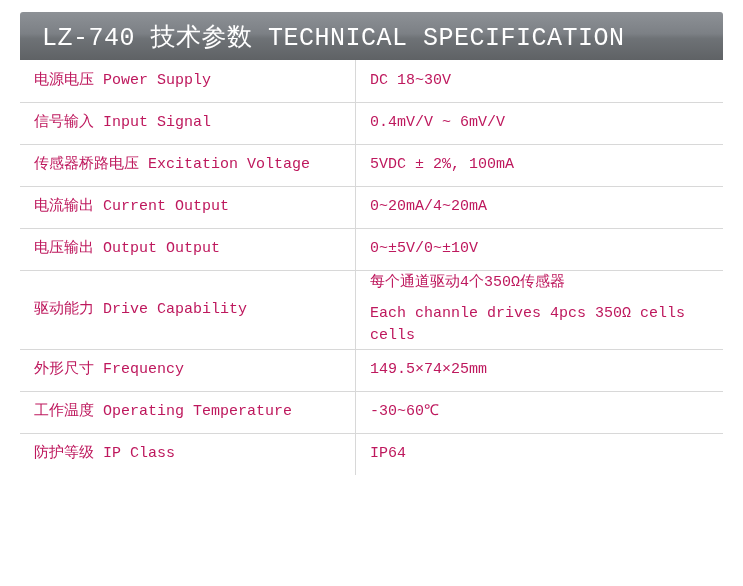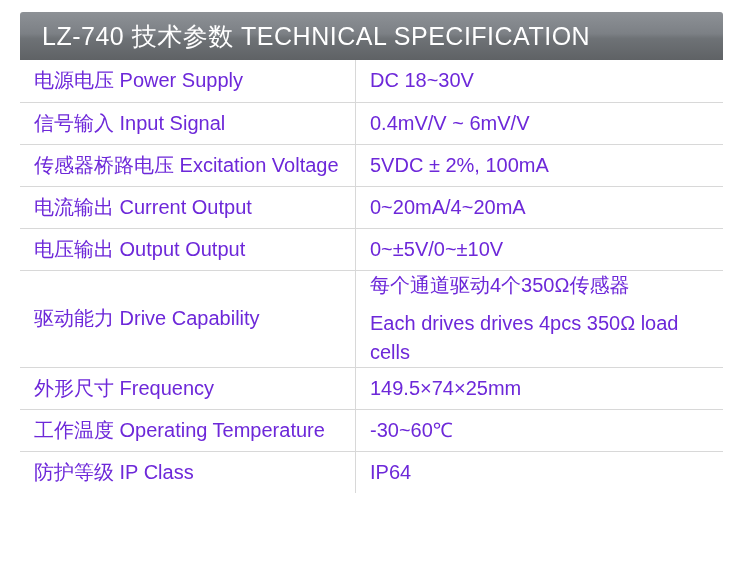--- a/index.html
+++ b/index.html
@@ -10,20 +10,21 @@
   body {
     width: 743px;
     height: 586px;
     font-family: "Liberation Sans", sans-serif;
     color: #231f20;
   }
   .spec-card {
     width: 703px;
     margin: 12px auto 0 auto;
     position: relative;
+    font-family: Liberation Mono, monospace;
   }
   .spec-header {
     height: 48px;
     background: linear-gradient(to bottom, #8d9196 0%, #7c8085 45%, #6e7276 55%, #5f6265 100%);
     border-radius: 3px 3px 0 0;
     display: flex;
     align-items: center;
     padding-left: 22px;
     box-sizing: border-box;
   }
@@ -34,22 +35,22 @@
     white-space: nowrap;
     font-weight: normal;
   }
   table.spec-table {
     width: 100%;
     border-collapse: collapse;
     table-layout: fixed;
   }
   table.spec-table td {
     border-bottom: 1px solid #d8d8d8;
-    font-size: 20px;
-    color: #6d28d9;
+    font-size: 15px;
+    color: #be185d;
     padding: 0 0 0 14px;
     vertical-align: middle;
     line-height: 1.45;
   }
   td.spec-label {
     width: 321px;
     border-right: 1px solid #d8d8d8;
   }
   td.spec-value {
     padding-left: 17px;
@@ -96,21 +97,21 @@
         <tr class="spec-row">
           <td class="spec-label">电压输出 Output Output</td>
           <td class="spec-value">
             <span class="value-line">0~±5V/0~±10V</span>
           </td>
         </tr>
         <tr class="spec-row spec-row-tall">
           <td class="spec-label">驱动能力 Drive Capability</td>
           <td class="spec-value">
             <span class="value-line">每个通道驱动4个350Ω传感器</span>
-            <span class="value-line">Each drives drives 4pcs 350Ω load cells</span>
+            <span class="value-line">Each channle drives 4pcs 350Ω cells cells</span>
           </td>
         </tr>
         <tr class="spec-row">
           <td class="spec-label">外形尺寸 Frequency</td>
           <td class="spec-value">
             <span class="value-line">149.5×74×25mm</span>
           </td>
         </tr>
         <tr class="spec-row">
           <td class="spec-label">工作温度 Operating Temperature</td>

